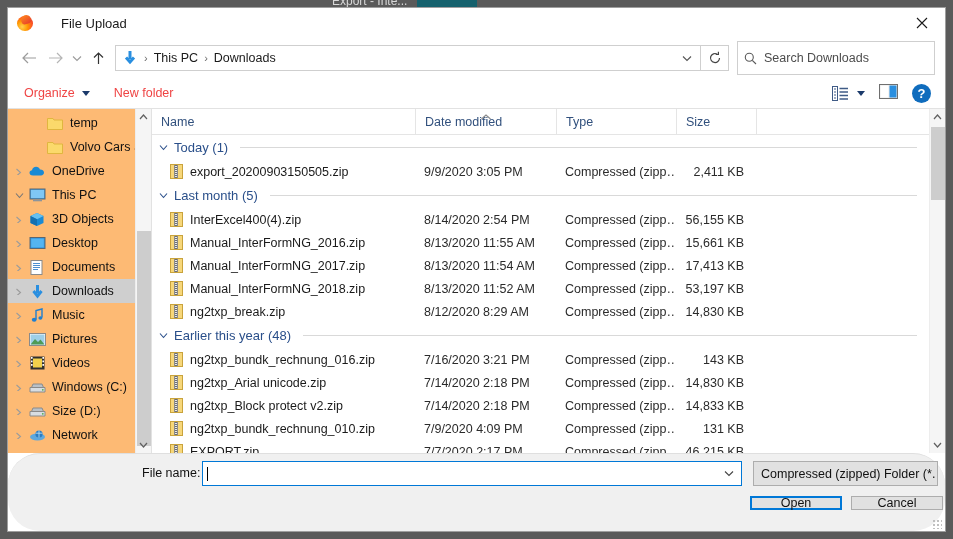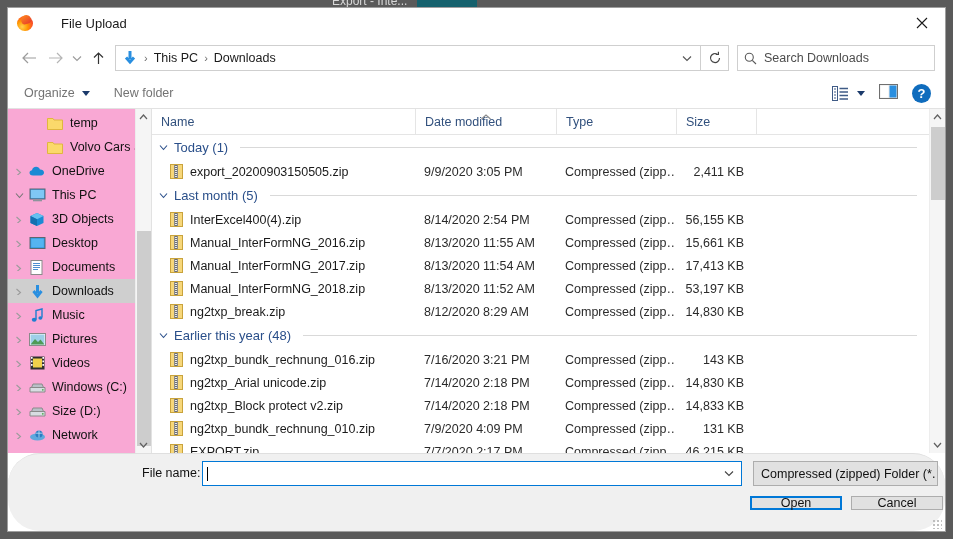--- a/index.html
+++ b/index.html
@@ -110,35 +110,35 @@
     background: #fff;
     display: flex; align-items: center; justify-content: center;
     color: #444;
   }
   .searchbox {
     width: 198px; height: 26px;
     border: 1px solid #cfcfcf;
     background: #fff;
     display: flex; align-items: center;
     margin-left: 8px;
-    padding: 8px 6px;
+    padding: 16px 6px;
     gap: 7px;
   }
   .searchbox .ph { font-size: 12.5px; color: #4d4d4d; }
 
   
   .cmdbar {
     height: 30px; min-height: 30px;
     display: flex; align-items: center;
     padding-left: 16px;
     background: #fff;
     position: relative;
   }
   .cmd-item {
-    font-size: 12.5px; color: #737373;
+    font-size: 12.5px; color: #ef4444;
     display: flex; align-items: center; gap: 7px;
     margin-right: 24px;
   }
   .caret-down {
     width: 0; height: 0;
     border-left: 4px solid transparent;
     border-right: 4px solid transparent;
     border-top: 5px solid #1b3a6b;
   }
   .cmd-right {
@@ -155,21 +155,21 @@
 
   
   .body {
     flex: 1;
     display: flex;
     min-height: 0;
     border-top: 1px solid #e2e2e2;
   }
   .tree {
     width: 143px; min-width: 143px;
-    background: #f9a8d4;
+    background: #fdba74;
     position: relative;
     overflow: hidden;
     padding-top: 2px;
   }
   .tree-row {
     height: 24px;
     display: flex; align-items: center;
     padding-left: 2px;
     font-size: 12.5px; color: #111;
     white-space: nowrap;

